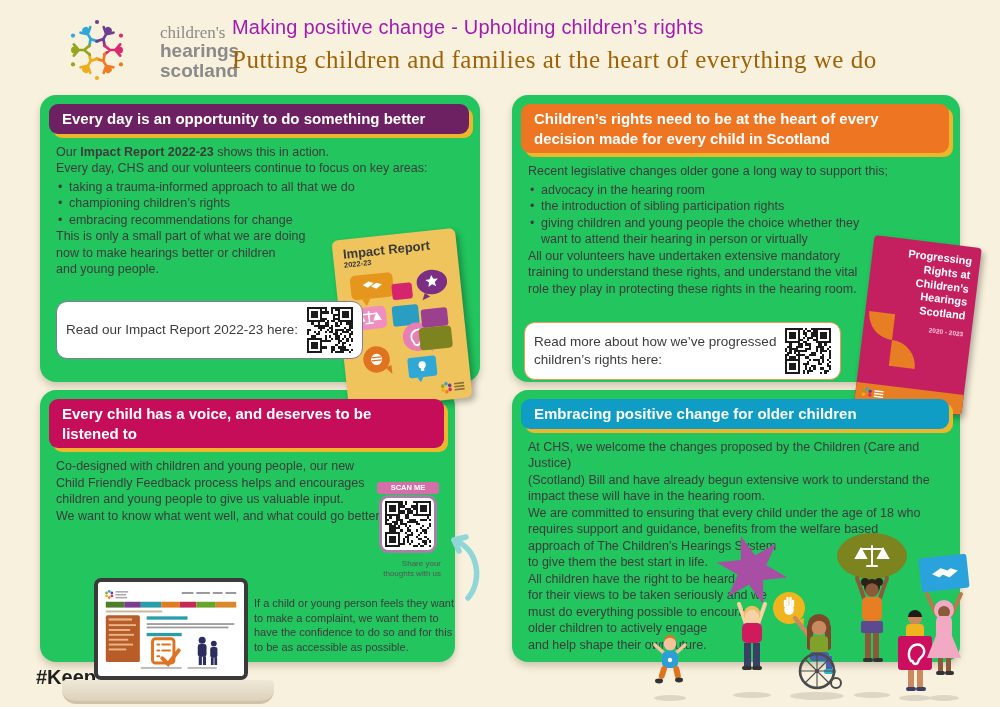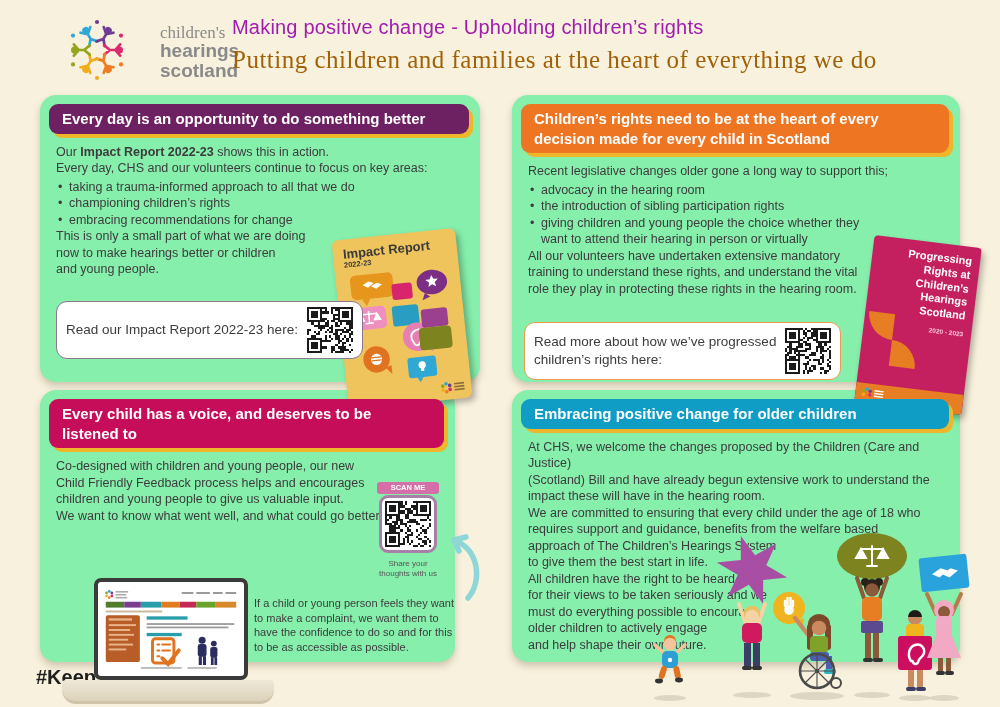--- a/index.html
+++ b/index.html
@@ -7,21 +7,21 @@
     font-family:"Liberation Sans",sans-serif;overflow:hidden}
   
   .logo{position:absolute;left:38px;top:10px;display:flex;align-items:center}
   .logo-mark{width:118px;height:80px}
   .logo-text{margin-left:4px;color:var(--logoGray,#8a8a8a);margin-top:4px}
   .lt1{font-family:cursive;font-size:17px;line-height:1}
   .lt2,.lt3{font-weight:bold;font-size:19px;line-height:1.02}
   .page-title{position:absolute;left:232px;top:16px;font-size:20px;font-weight:normal;color:#a21caf;letter-spacing:.2px}
   .page-subtitle{position:absolute;left:232px;top:46px;font-size:25px;color:#a16207;font-family:cursive;letter-spacing:.5px}
   
-  .card{position:absolute;background:#86efac;border-radius:16px;box-shadow:0 4px 7px rgba(105,95,70,.30)}
+  .card{position:absolute;background:#22c55e;border-radius:16px;box-shadow:0 4px 7px rgba(105,95,70,.30)}
   .c1{left:40px;top:95px;width:440px;height:287px}
   .c2{left:512px;top:95px;width:448px;height:287px}
   .c3{left:40px;top:390px;width:415px;height:272px}
   .c4{left:512px;top:390px;width:448px;height:272px}
   .card-h{margin:9px 11px 0 9px;border-radius:9px;padding:5px 13px;color:#fff;font-weight:bold;
     font-size:15px;line-height:1.3;position:relative;z-index:3}
   .h-purple{background:var(--purple,#6e2162);box-shadow:4px 4px 0 var(--gold,#eeb62b)}
   .h-orange{background:var(--orange,#ee7623);box-shadow:4px 4px 0 var(--gold,#eeb62b)}
   .h-crimson{background:var(--crimson,#c60d59);box-shadow:4px 4px 0 var(--gold,#eeb62b)}
   .h-teal{background:var(--teal,#0f9dc6);box-shadow:4px 4px 0 var(--gold,#eeb62b)}
@@ -51,21 +51,21 @@
   .rc-title{position:absolute;right:8px;top:8px;color:#fff;font-weight:bold;font-size:11px;line-height:1.25;text-align:right;white-space:pre-line}
   .rc-years{position:absolute;right:8px;top:84px;color:#f3c2d6;font-size:6.5px;font-weight:bold}
   .rc-band{position:absolute;left:0;bottom:0;width:100%;height:20px;background:#e87e23}
   .rc-pin{position:absolute;left:0;top:62px;width:60px;height:86px}
   
   .scanbox{position:absolute;right:14px;top:30px;width:66px;text-align:center;z-index:3}
   .scan-badge{display:inline-block;background:#d46fa8;color:#fff;font-size:7.5px;font-weight:bold;
     border-radius:3px;padding:1px 14px;position:relative;z-index:2;margin-bottom:-5px}
   .scan-frame{border:3px solid #a87fa8;border-radius:9px;background:#fff;padding:3px;display:inline-block}
   .scan-frame .qr{width:46px;height:46px}
-  .scan-caption{font-size:8px;color:#555;text-align:center;margin-top:2px;line-height:1.2}
+  .scan-caption{font-size:8px;color:#555;text-align:right;margin-top:2px;line-height:1.2}
   .arrow{position:absolute;left:396px;top:84px;width:44px;height:72px;z-index:2}
   .laptop{position:absolute;left:22px;top:130px;width:212px;z-index:1}
   .lap-screen{margin-left:32px;width:146px;height:94px;background:#fff;border:4px solid #3a3a3a;border-radius:7px}
   .lap-screen svg{width:100%;height:100%;display:block}
   .lap-base{margin-top:0;width:212px;height:21px;background:linear-gradient(#efe8d7,#dcd2bb);
     border-radius:4px 4px 14px 14px;border-bottom:3px solid #cfc4aa}
   .p3-right{position:absolute;left:214px;top:148px;width:226px;font-size:11px}
   
   .kids{position:absolute;right:-12px;bottom:-47px;width:350px;height:190px;z-index:2}
   .hashtag{position:absolute;left:36px;top:666px;font-size:20px;font-weight:bold;color:#1f1f1f}

